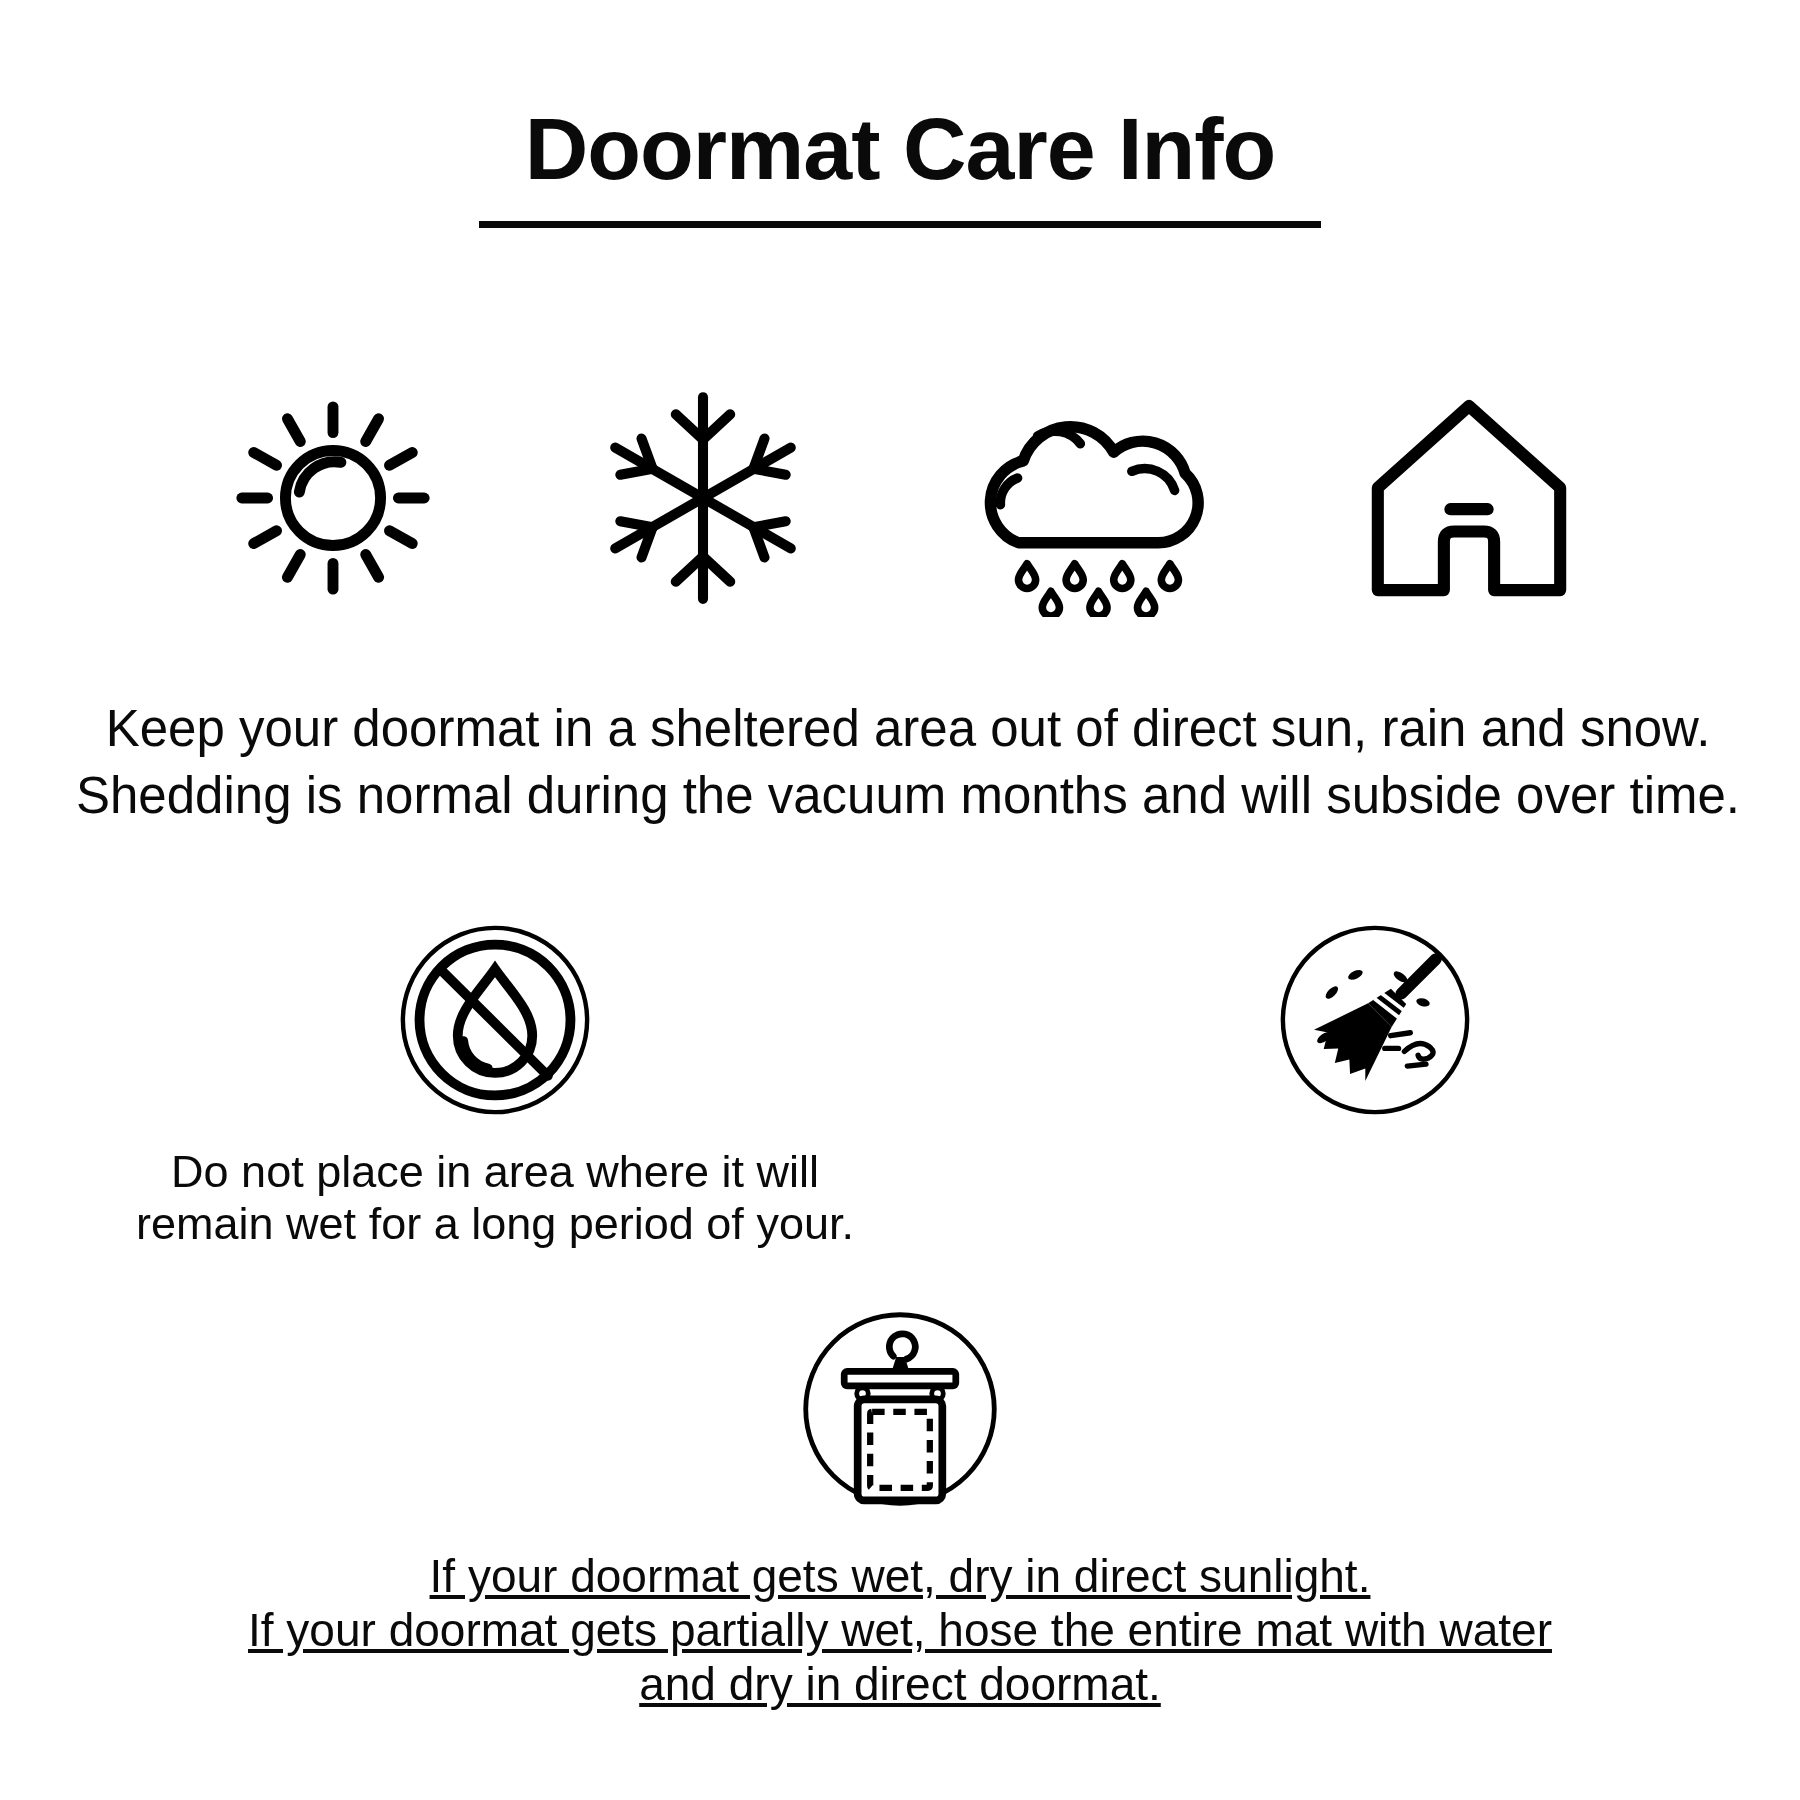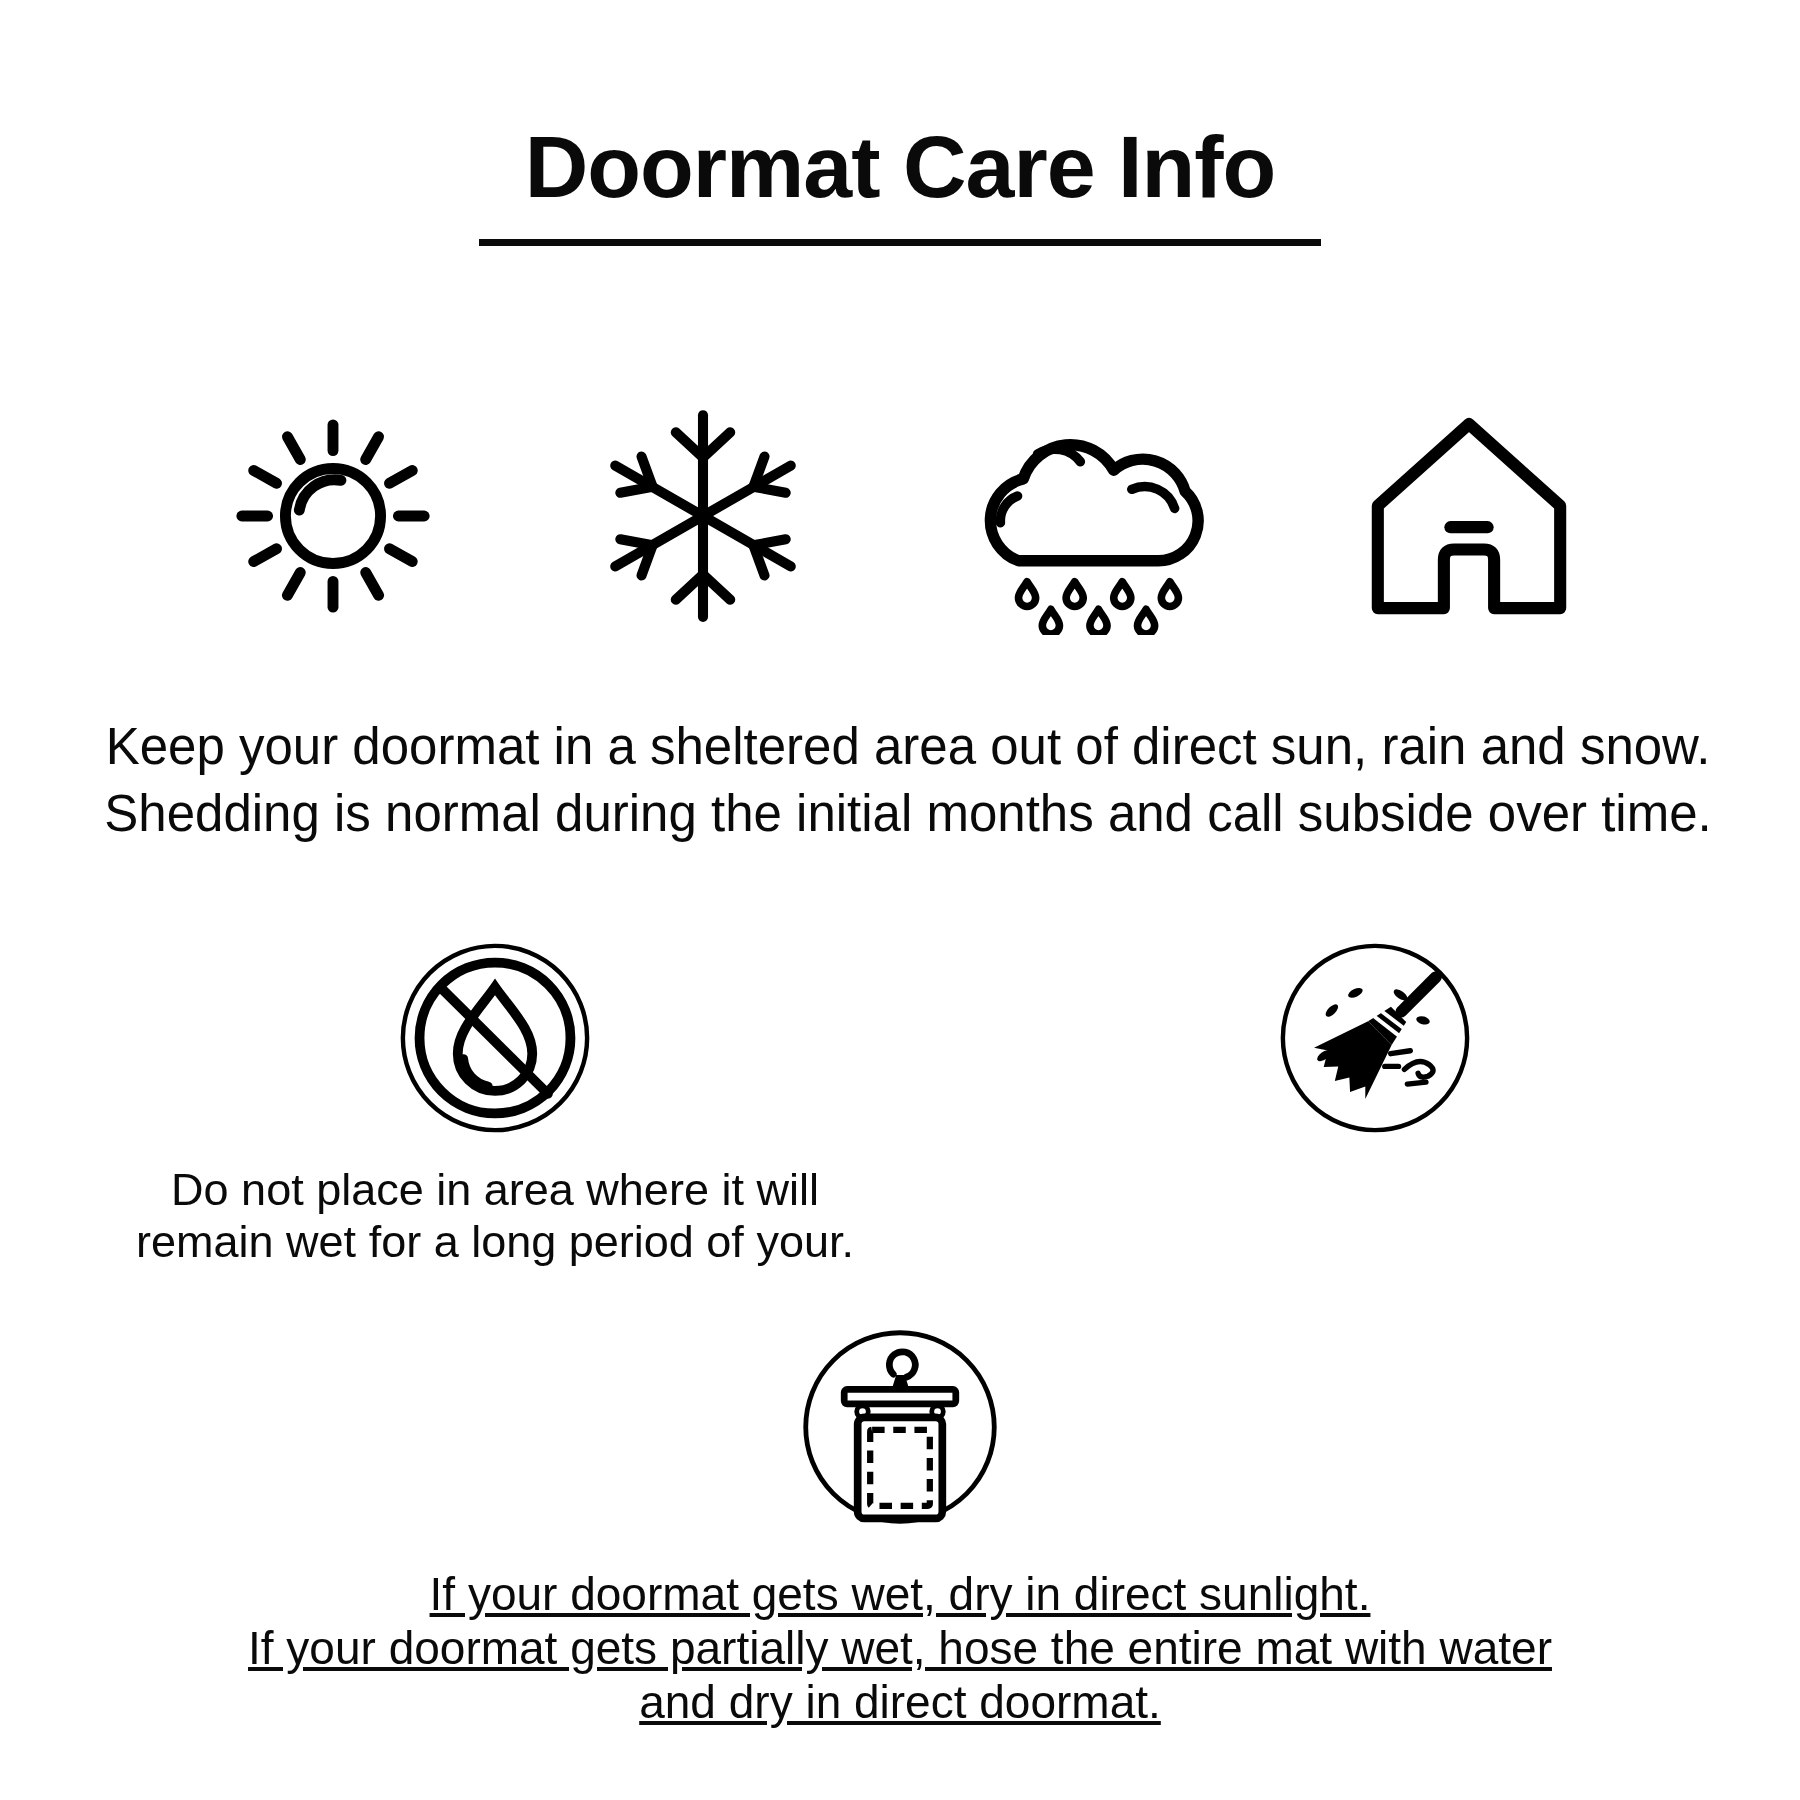--- a/index.html
+++ b/index.html
@@ -1,21 +1,21 @@
 <!DOCTYPE html>
 <html><head>
 <meta charset="utf-8">
 <style>
   html,body{margin:0;padding:0;background:#ffffff;}
   .page{
     width:1800px;height:1800px;background:#ffffff;position:relative;
     font-family:"Liberation Sans",sans-serif;color:#0a0a0a;overflow:hidden;
   }
   
-  .title-wrap{text-align:center;padding-top:64px;}
+  .title-wrap{text-align:center;padding-top:46px;}
   .title{
     display:inline-block;font-size:88px;font-weight:bold;letter-spacing:-1px;
     border-bottom:7px solid #0a0a0a;padding:0 46px 28px 46px;line-height:1.0;
   }
   
   .icons-row{margin-top:90px;display:flex;justify-content:center;align-items:center;gap:150px;}
   .icons-row svg{display:block;}
   
   .intro{margin-top:76px;text-align:center;font-size:51px;line-height:1.32;padding-left:16px;}
   
@@ -111,21 +111,21 @@
     <svg width="214" height="214" viewBox="0 0 230 230">
       <g stroke="#000" stroke-width="13" stroke-linecap="round" stroke-linejoin="round" fill="none">
         <path d="M115,16 L213,104 L213,214 L142,214 L142,162 Q142,151 131,151 L99,151 Q88,151 88,162 L88,214 L17,214 L17,104 Z"></path>
         <line x1="95" y1="127" x2="135" y2="127"></line>
       </g>
     </svg>
   </div>
 
   <div class="intro">
     <div>Keep your doormat in a sheltered area out of direct sun, rain and snow.</div>
-    <div>Shedding is normal during the initial months and call subside over time.</div>
+    <div>Shedding is normal during the vacuum months and will subside over time.</div>
   </div>
 
   <div class="care-row">
 
     <div class="care-col left">
 
       <svg width="196" height="196" viewBox="0 0 200 200">
         <g stroke="#000" fill="none" stroke-linecap="round">
           <circle cx="100" cy="100" r="94" stroke-width="4.5"></circle>
           <circle cx="100" cy="100" r="77" stroke-width="10"></circle>

